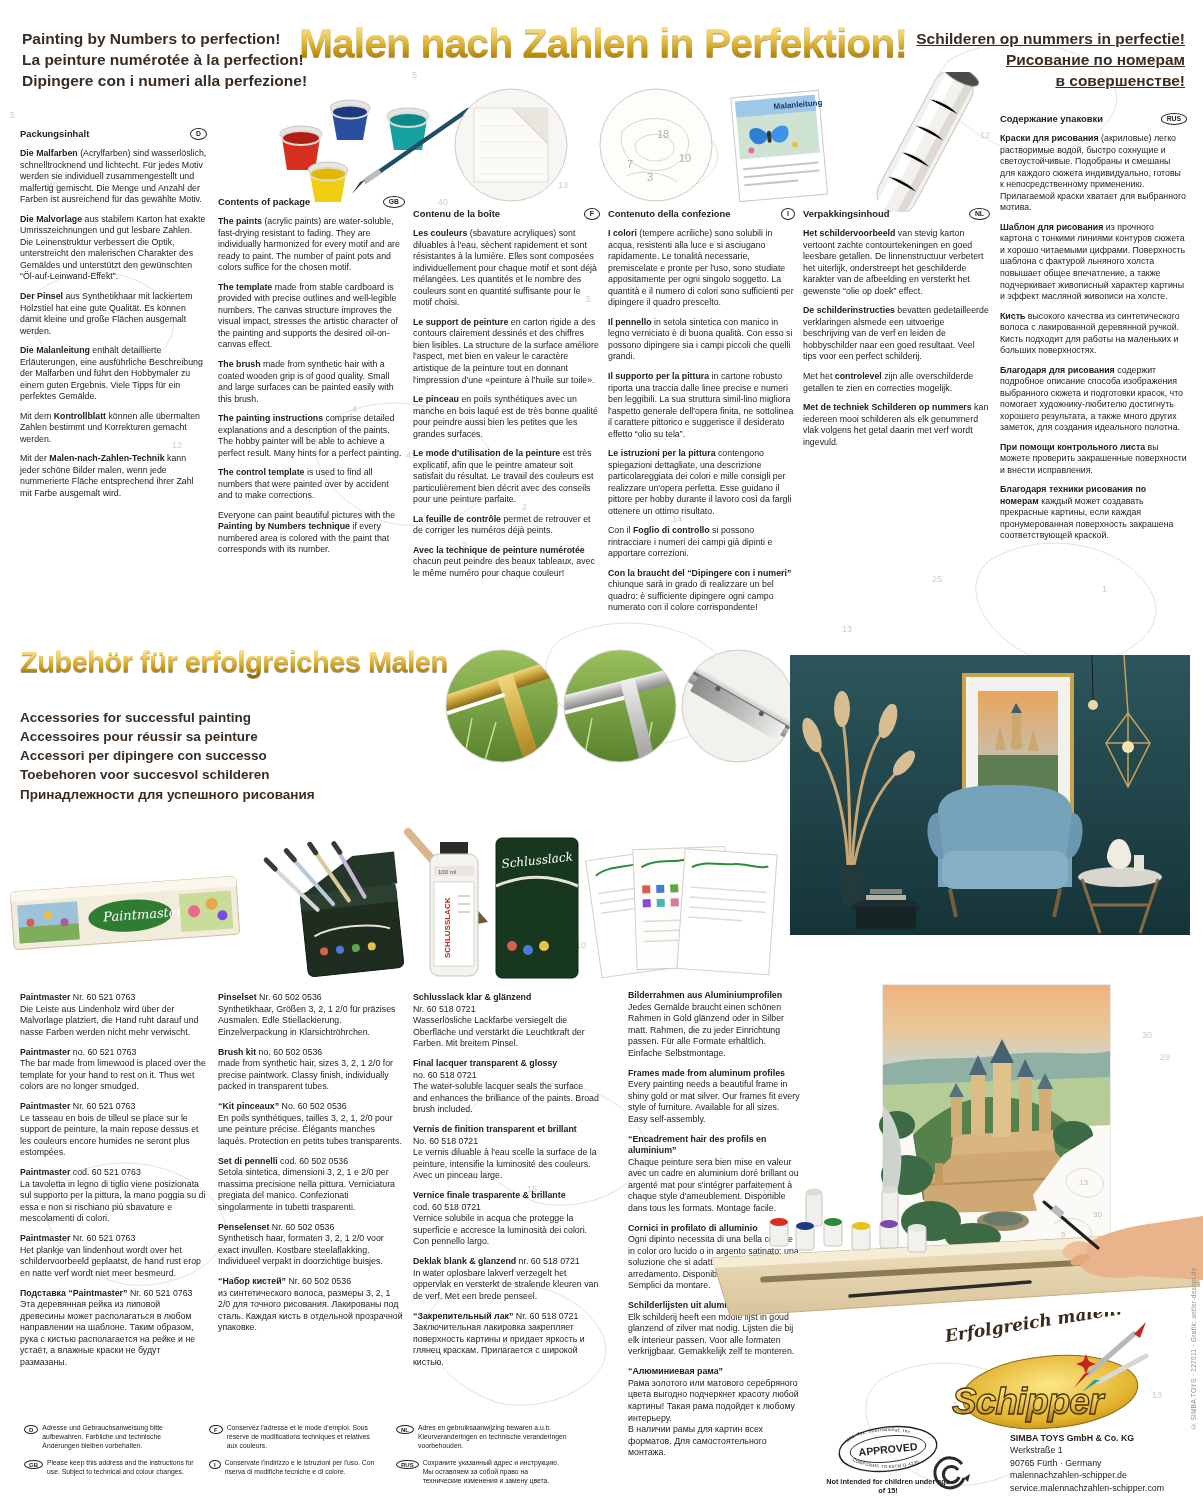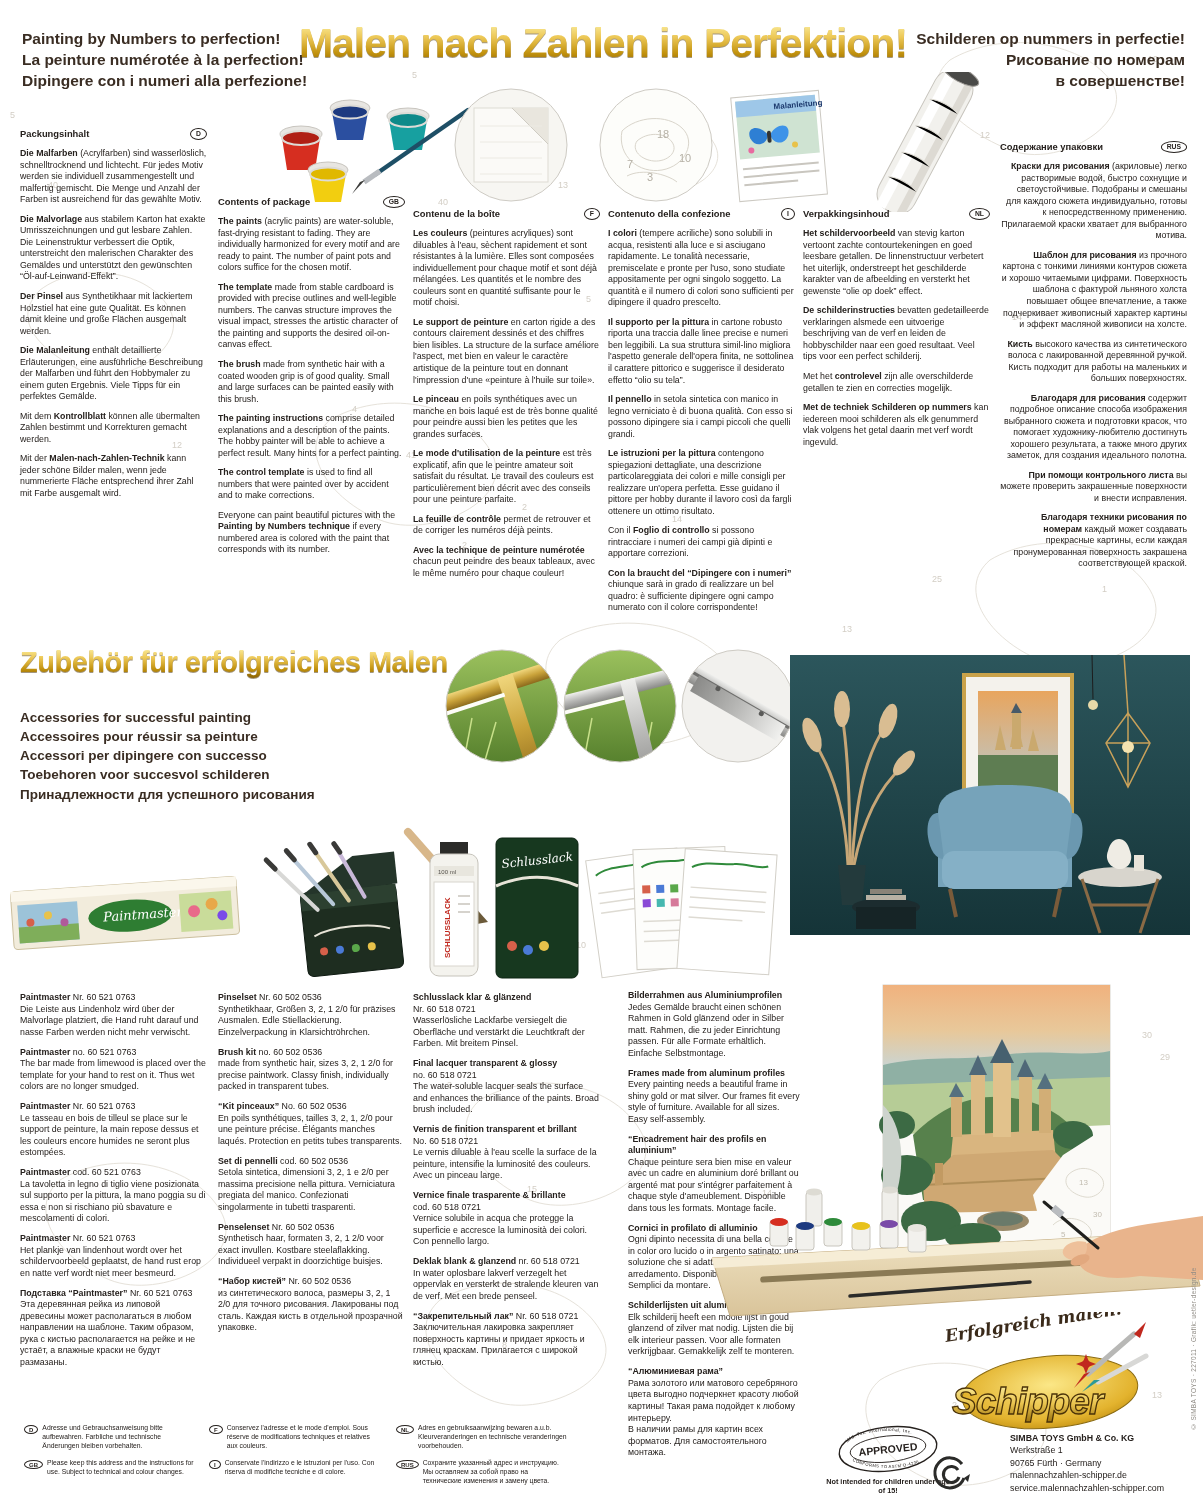--- a/index.html
+++ b/index.html
@@ -91,21 +91,21 @@
 </svg>
 
 <div class="layer hdr-lines" style="left:22px; top:28px;">
   <div>Painting by Numbers to perfection!</div>
   <div>La peinture numérotée à la perfection!</div>
   <div>Dipingere con i numeri alla perfezione!</div>
 </div>
 <div class="layer" style="left:288px; top:20px; width:630px; text-align:center;">
   <span id="main-title" class="gold-text">Malen nach Zahlen in Perfektion!</span>
 </div>
-<div class="layer hdr-lines hdr-right" style="right:18px; top:28px;">
+<div class="layer hdr-lines hdr-right" style="right:18px; top:28px;text-decoration:underline;">
   <div>Schilderen op nummers in perfectie!</div>
   <div>Рисование по номерам</div>
   <div>в совершенстве!</div>
 </div>
 
 <svg class="layer" style="left:268px; top:82px;" width="205" height="125" viewBox="0 0 205 125">
   <g>
     <ellipse cx="82" cy="26" rx="20" ry="8" fill="#e8e6e2" stroke="#c8c5bf"></ellipse>
     <path d="M64,30 L100,30 L95,58 L69,58 Z" fill="#2b4fa0"></path>
     <ellipse cx="82" cy="30" rx="18" ry="6.5" fill="#1d3a80"></ellipse>
@@ -222,50 +222,50 @@
       <p><b>The brush</b><span> made from synthetic hair with a coated wooden grip is of good quality. Small and large surfaces can be painted easily with this brush.</span></p>
       <p><b>The painting instructions</b><span> comprise detailed explanations and a description of the paints. The hobby painter will be able to achieve a perfect result. Many hints for a perfect painting.</span></p>
       <p><b>The control template</b><span> is used to find all numbers that were painted over by accident and to make corrections.</span></p>
       <p><span>Everyone can paint beautiful pictures with the </span><b>Painting by Numbers technique</b><span> if every numbered area is colored with the paint that corresponds with its number.</span></p>
     </div>
     <div class="pkg-col" style="left: 413px; top: 208px;">
       <div class="col-head">
         <span>Contenu de la boîte</span>
         <span class="badge">F</span>
       </div>
-      <p><b>Les couleurs</b><span> (peintures acryliques) sont diluables à l'eau, sèchent rapidement et sont résistantes à la lumière. Elles sont composées individuellement pour chaque motif et sont déjà mélangées. Les quantités et le nombre des couleurs sont en quantité suffisante pour le motif choisi.</span></p>
+      <p><b>Les couleurs</b><span> (sbavature acryliques) sont diluables à l'eau, sèchent rapidement et sont résistantes à la lumière. Elles sont composées individuellement pour chaque motif et sont déjà mélangées. Les quantités et le nombre des couleurs sont en quantité suffisante pour le motif choisi.</span></p>
       <p><b>Le support de peinture</b><span> en carton rigide a des contours clairement dessinés et des chiffres bien lisibles. La structure de la surface améliore l'aspect, met bien en valeur le caractère artistique de la peinture tout en donnant l'impression d'une «peinture à l'huile sur toile».</span></p>
       <p><b>Le pinceau</b><span> en poils synthétiques avec un manche en bois laqué est de très bonne qualité pour peindre aussi bien les petites que les grandes surfaces.</span></p>
       <p><b>Le mode d'utilisation de la peinture</b><span> est très explicatif, afin que le peintre amateur soit satisfait du résultat. Le travail des couleurs est particulièrement bien décrit avec des conseils pour une peinture parfaite.</span></p>
       <p><b>La feuille de contrôle</b><span> permet de retrouver et de corriger les numéros déjà peints.</span></p>
       <p><b>Avec la technique de peinture numérotée</b><span> chacun peut peindre des beaux tableaux, avec le même numéro pour chaque couleur!</span></p>
     </div>
     <div class="pkg-col" style="left: 608px; top: 208px;">
       <div class="col-head">
         <span>Contenuto della confezione</span>
         <span class="badge">I</span>
       </div>
       <p><b>I colori</b><span> (tempere acriliche) sono solubili in acqua, resistenti alla luce e si asciugano rapidamente. Le tonalità necessarie, premiscelate e pronte per l'uso, sono studiate appositamente per ogni singolo soggetto. La quantità e il numero di colori sono sufficienti per dipingere il quadro prescelto.</span></p>
+      <p><b>Il pennello</b><span> in setola sintetica con manico in legno verniciato è di buona qualità. Con esso si possono dipingere sia i campi piccoli che quelli grandi.</span></p>
       <p><b>Il supporto per la pittura</b><span> in cartone robusto riporta una traccia dalle linee precise e numeri ben leggibili. La sua struttura simil-lino migliora l'aspetto generale dell'opera finita, ne sottolinea il carattere pittorico e suggerisce il desiderato effetto “olio su tela”.</span></p>
-      <p><b>Il pennello</b><span> in setola sintetica con manico in legno verniciato è di buona qualità. Con esso si possono dipingere sia i campi piccoli che quelli grandi.</span></p>
       <p><b>Le istruzioni per la pittura</b><span> contengono spiegazioni dettagliate, una descrizione particolareggiata dei colori e mille consigli per realizzare un'opera perfetta. Esse guidano il pittore per hobby durante il lavoro così da fargli ottenere un ottimo risultato.</span></p>
       <p><span>Con il </span><b>Foglio di controllo</b><span> si possono rintracciare i numeri dei campi già dipinti e apportare correzioni.</span></p>
       <p><b>Con la braucht del “Dipingere con i numeri”</b><span> chiunque sarà in grado di realizzare un bel quadro: è sufficiente dipingere ogni campo numerato con il colore corrispondente!</span></p>
     </div>
     <div class="pkg-col" style="left: 803px; top: 208px;">
       <div class="col-head">
         <span>Verpakkingsinhoud</span>
         <span class="badge">NL</span>
       </div>
       <p><b>Het schildervoorbeeld</b><span> van stevig karton vertoont zachte contourtekeningen en goed leesbare getallen. De linnenstructuur verbetert het uiterlijk, onderstreept het geschilderde karakter van de afbeelding en versterkt het gewenste “olie op doek” effect.</span></p>
       <p><b>De schilderinstructies</b><span> bevatten gedetailleerde verklaringen alsmede een uitvoerige beschrijving van de verf en leiden de hobbyschilder naar een goed resultaat. Veel tips voor een perfect schilderij.</span></p>
       <p><span>Met het </span><b>controlevel</b><span> zijn alle overschilderde getallen te zien en correcties mogelijk.</span></p>
       <p><b>Met de techniek Schilderen op nummers</b><span> kan iedereen mooi schilderen als elk genummerd vlak volgens het getal daarin met verf wordt ingevuld.</span></p>
     </div>
-    <div class="pkg-col" style="left: 1000px; top: 141px; text-align: right;">
+    <div class="pkg-col" style="left: 1000px; top: 113px;">
       <div class="col-head">
         <span>Содержание упаковки</span>
         <span class="badge">RUS</span>
       </div>
       <p><b>Краски для рисования</b><span> (акриловые) легко растворимые водой, быстро сохнущие и светоустойчивые. Подобраны и смешаны для каждого сюжета индивидуально, готовы к непосредственному применению. Прилагаемой краски хватает для выбранного мотива.</span></p>
       <p><b>Шаблон для рисования</b><span> из прочного картона с тонкими линиями контуров сюжета и хорошо читаемыми цифрами. Поверхность шаблона с фактурой льняного холста повышает общее впечатление, а также подчеркивает живописный характер картины и эффект масляной живописи на холсте.</span></p>
       <p><b>Кисть</b><span> высокого качества из синтетического волоса с лакированной деревянной ручкой. Кисть подходит для работы на маленьких и больших поверхностях.</span></p>
       <p><b>Благодаря для рисования</b><span> содержит подробное описание способа изображения выбранного сюжета и подготовки красок, что помогает художнику-любителю достигнуть хорошего результата, а также много других заметок, для создания идеального полотна.</span></p>
       <p><b>При помощи контрольного листа</b><span> вы можете проверить закрашенные поверхности и внести исправления.</span></p>
       <p><b>Благодаря техники рисования по номерам</b><span> каждый может создавать прекрасные картины, если каждая пронумерованная поверхность закрашена соответствующей краской.</span></p>

